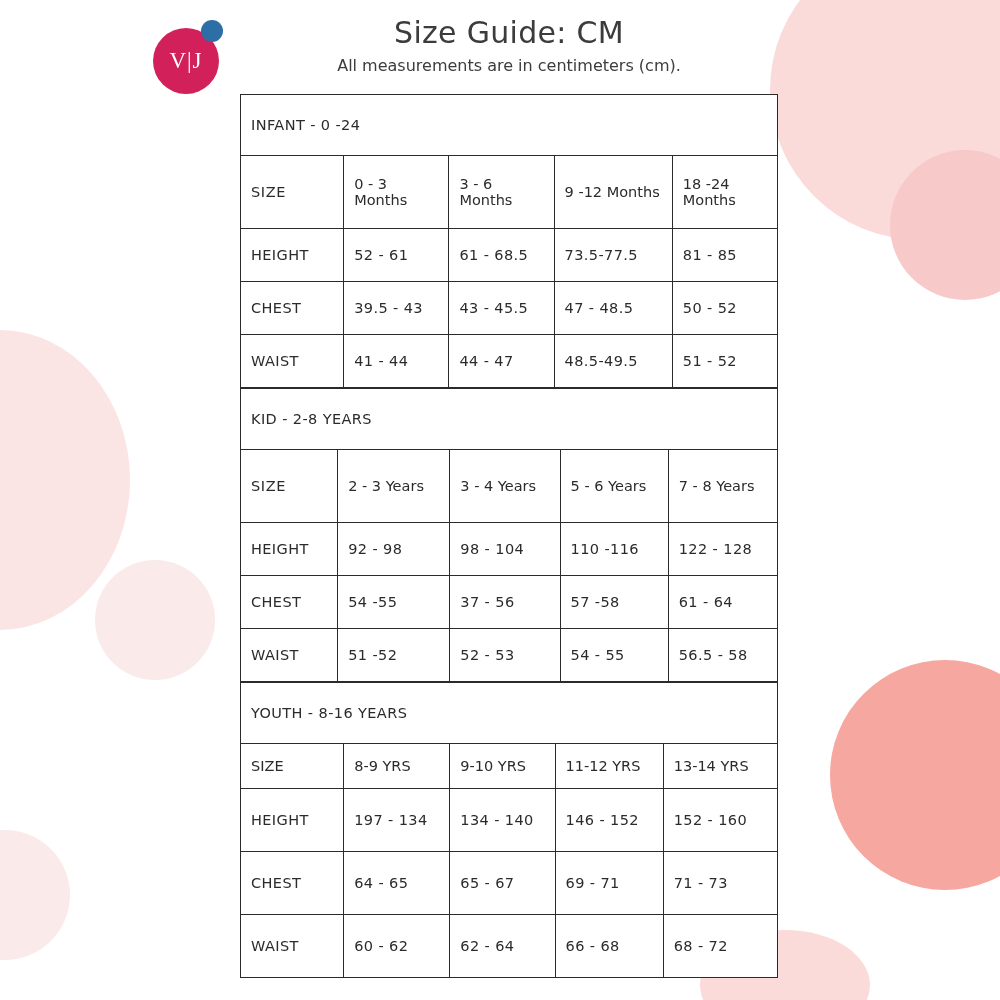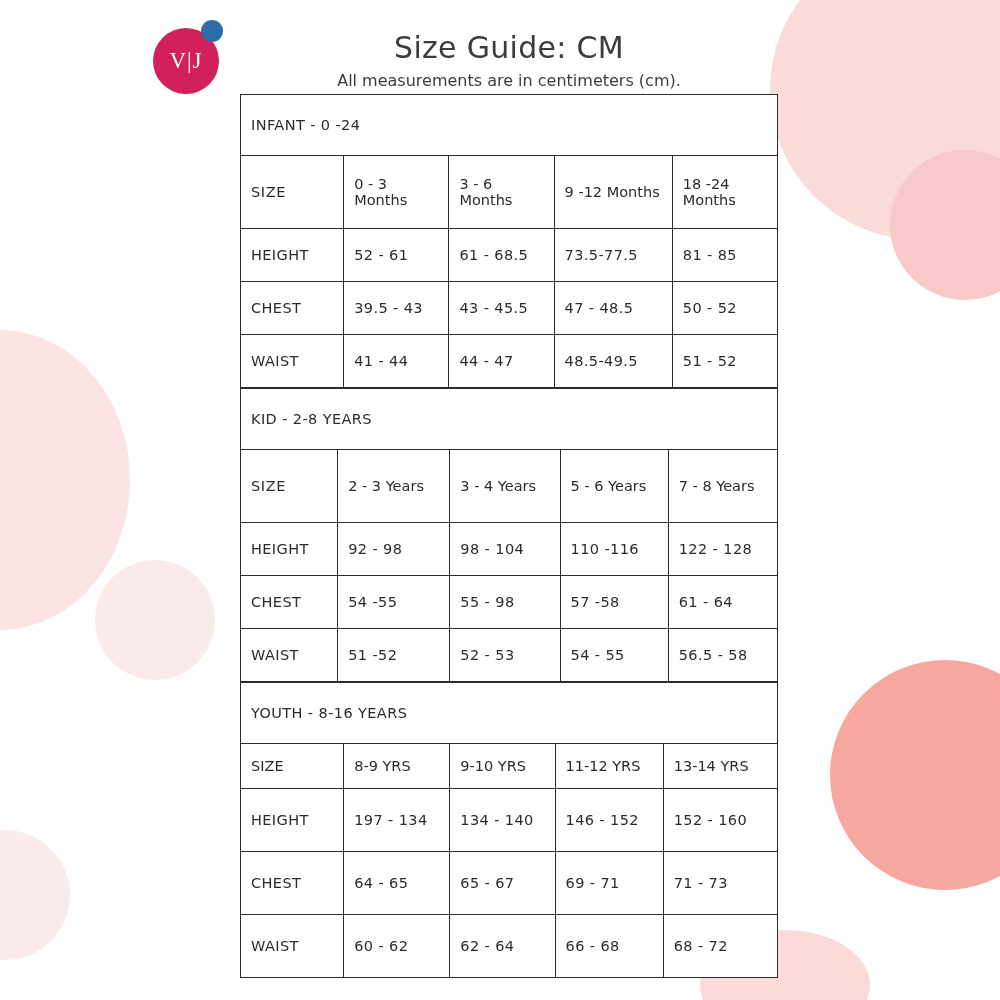--- a/index.html
+++ b/index.html
@@ -99,21 +99,21 @@
     right: 8px; top: 0;
     width: 22px; height: 22px;
     border-radius: 50%;
     background: #2e6ea6;
   }
 
   
   .heading {
     position: absolute;
     left: 240px;
-    top: 30px;
+    top: 15px;
     width: 538px;
     text-align: center;
   }
   .title {
     font-size: 30px;
     color: #3c3c3c;
     font-weight: 400;
     letter-spacing: 0.3px;
     margin: 0 0 6px 0;
     font-family: "DejaVu Sans", sans-serif;
@@ -287,21 +287,21 @@
         <tr class="data">
           <td>HEIGHT</td>
           <td>92 - 98</td>
           <td>98 - 104</td>
           <td>110 -116</td>
           <td>122 - 128</td>
         </tr>
         <tr class="data">
           <td>CHEST</td>
           <td>54 -55</td>
-          <td>55 - 98</td>
+          <td>37 - 56</td>
           <td>57 -58</td>
           <td>61 - 64</td>
         </tr>
         <tr class="data">
           <td>WAIST</td>
           <td>51 -52</td>
           <td>52 - 53</td>
           <td>54 - 55</td>
           <td>56.5 - 58</td>
         </tr>

